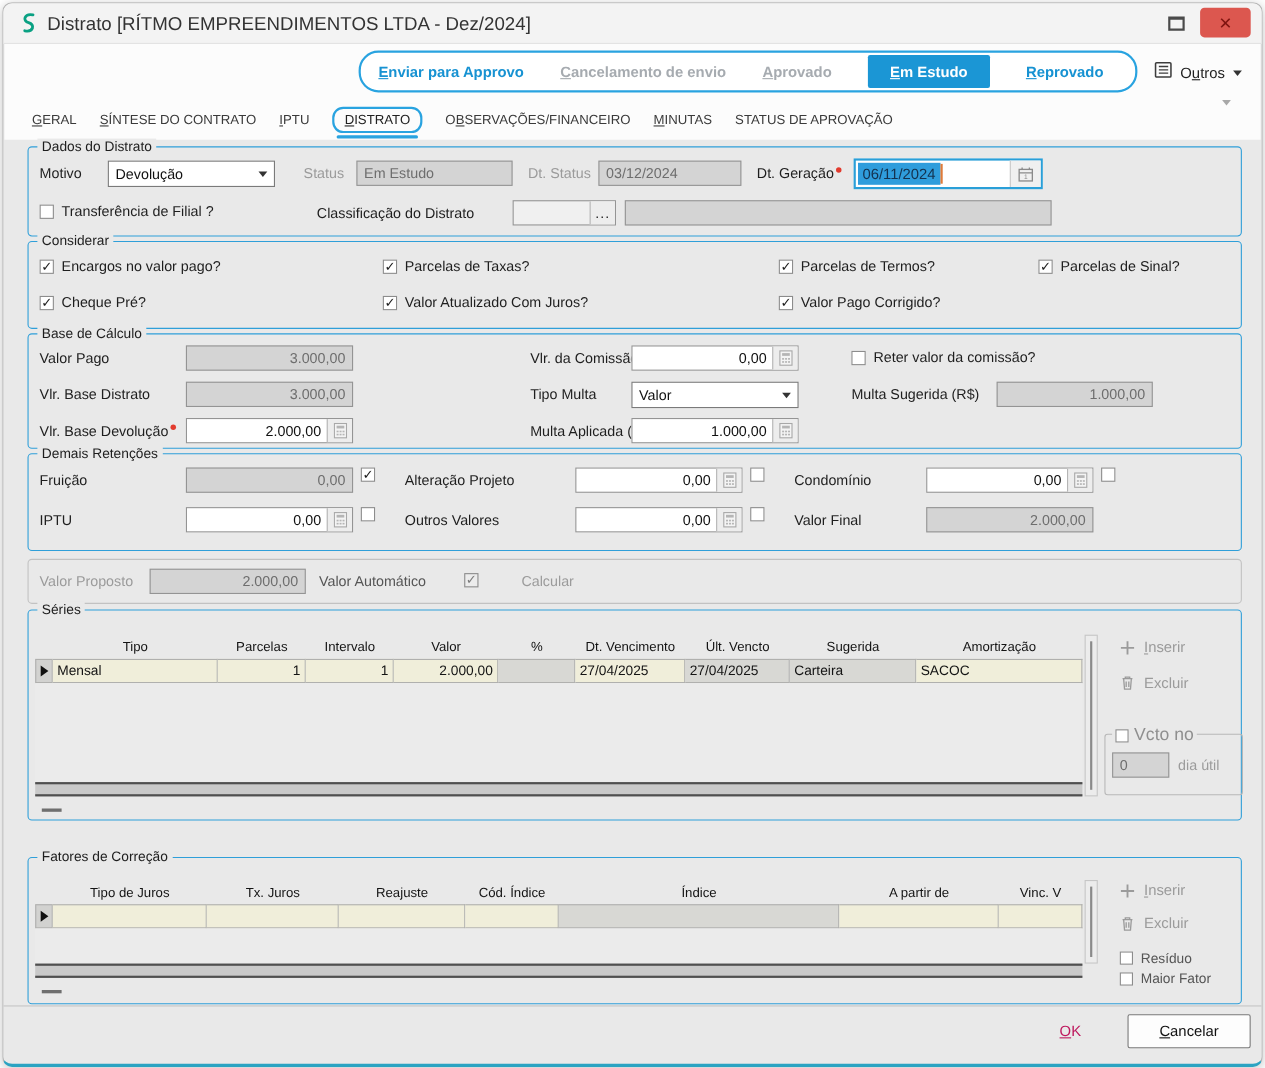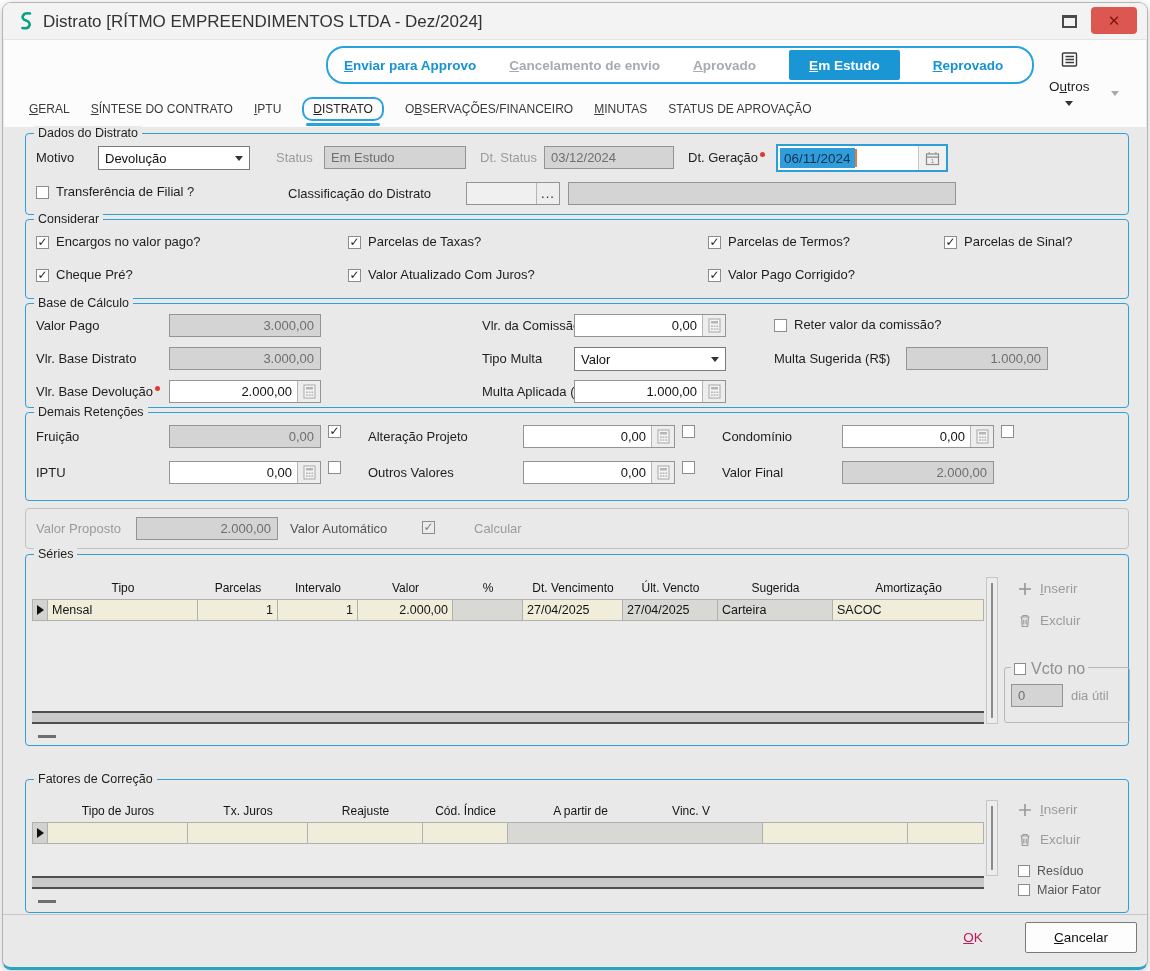--- a/index.html
+++ b/index.html
@@ -19,21 +19,21 @@
   
   .band{position:absolute;left:1px;right:1px;top:37px;height:87px;background:#fcfcfc;}
   
   .pill{position:absolute;left:323px;top:43px;width:708px;height:38px;border:2px solid #29a3e0;border-radius:18px;
     background:#fff;display:flex;align-items:center;gap:33px;padding:0 16px;box-sizing:border-box;}
   .tbtn{font-size:13.5px;font-weight:600;white-space:nowrap;cursor:default;}
   .tbtn.link{color:#1792d2;}
   .tbtn.dis{color:#a6abb0;}
   .tbtn.active{background:#1b96d5;color:#fff;height:30px;display:flex;align-items:center;padding:0 20px;border-radius:2px;}
   .k{text-decoration:underline;}
-  .outros{position:absolute;left:1046px;top:48px;height:30px;display:flex;align-items:center;gap:7px;flex-direction:column;}
+  .outros{position:absolute;left:1046px;top:48px;height:30px;display:flex;align-items:center;gap:7px;}
   .outros .olabel{font-size:13.5px;color:#1f1f1f;}
   .caret{width:0;height:0;border-left:4px solid transparent;border-right:4px solid transparent;border-top:5px solid #333;display:inline-block;}
   .subcaret{position:absolute;left:1108px;top:88px;width:0;height:0;border-left:4px solid transparent;border-right:4px solid transparent;border-top:5px solid #a8a8a8;}
   
   .tabs{position:absolute;left:26px;top:94px;display:flex;align-items:center;gap:21px;}
   .tab{font-size:12px;color:#3a3a3a;white-space:nowrap;padding:3px 0;}
   .tab.active{border:2px solid #29a3e0;border-radius:10px;padding:3px 9px;color:#222;position:relative;}
   .tab.active::after{content:"";position:absolute;left:2px;right:2px;bottom:-7px;height:3px;background:#29a3e0;border-radius:2px;}
   
   .grp{position:absolute;left:22px;width:1104px;border:1px solid #2f9fd9;border-radius:4px;box-sizing:border-box;}
@@ -449,20 +449,21 @@
   </div>
 
   <div class="grp" style="top:776px;height:134px;">
     <span class="legend">Fatores de Correção</span>
     <div class="ghead" style="top:20px;">
       <div class="gh fc0"></div>
       <div class="gh fc1">Tipo de Juros</div>
       <div class="gh fc2">Tx. Juros</div>
       <div class="gh fc3">Reajuste</div>
       <div class="gh fc4">Cód. Índice</div>
+      <div class="gh fc5">Índice</div>
       <div class="gh fc6">A partir de</div>
       <div class="gh fc7">Vinc. V</div>
     </div>
     <div class="grow" style="top:42px;">
       <div class="gc marker fc0">
           <span class="tri"></span>
         </div>
       <div class="gc fc1"></div>
       <div class="gc fc2"></div>
       <div class="gc fc3"></div>

